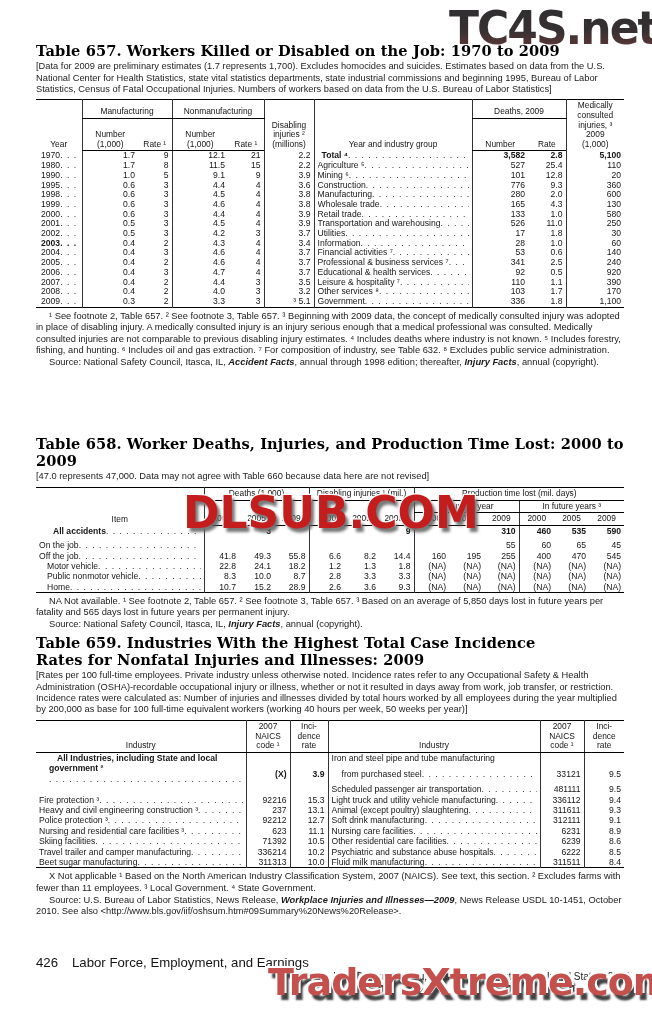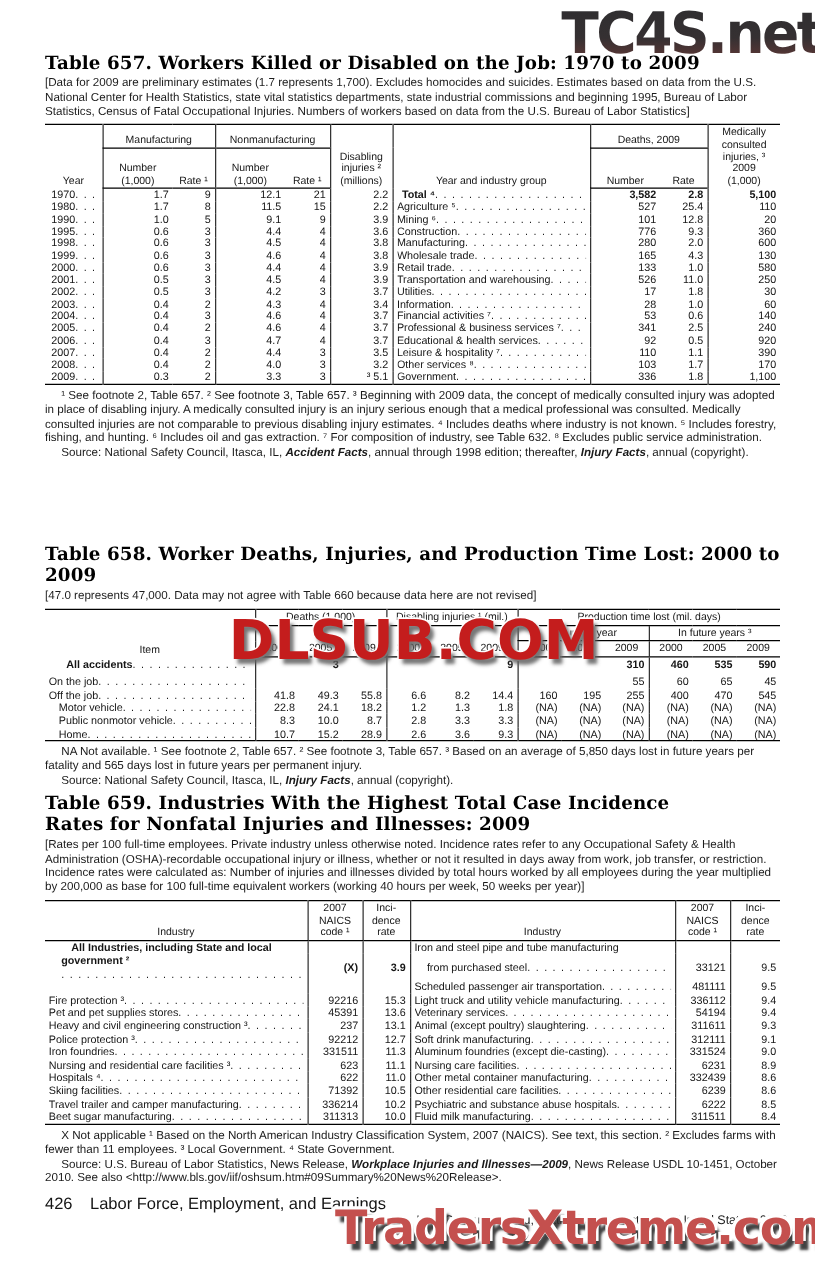--- a/index.html
+++ b/index.html
@@ -302,21 +302,21 @@
                 <span class="txt">Utilities</span>
                 <span class="dots"></span>
               </div>
             </td>
             <td class="r vl">17</td>
             <td class="r">1.8</td>
             <td class="r vl">30</td>
           </tr>
           <tr>
             <td>
-              <div class="lead" style="padding-left: 2px;">
+              <div class="lead" style="padding-left: 2px; font-weight: bold;">
                 <span class="txt">2003</span>
                 <span class="dots"></span>
               </div>
             </td>
             <td class="r vl">0.4</td>
             <td class="r">2</td>
             <td class="r vl">4.3</td>
             <td class="r">4</td>
             <td class="r vl">3.4</td>
             <td class="vl">
@@ -737,38 +737,20 @@
                 <span class="txt">Light truck and utility vehicle manufacturing</span>
                 <span class="dots"></span>
               </div>
             </td>
             <td class="r vl">336112</td>
             <td class="r vl">9.4</td>
           </tr>
           <tr>
             <td>
               <div class="lead">
-                <span class="txt">Pet and pet supplies stores</span>
-                <span class="dots"></span>
-              </div>
-            </td>
-            <td class="r vl">45391</td>
-            <td class="r vl">13.6</td>
-            <td class="vl">
-              <div class="lead">
-                <span class="txt">Veterinary services</span>
-                <span class="dots"></span>
-              </div>
-            </td>
-            <td class="r vl">54194</td>
-            <td class="r vl">9.4</td>
-          </tr>
-          <tr>
-            <td>
-              <div class="lead">
                 <span class="txt">Heavy and civil engineering construction ³</span>
                 <span class="dots"></span>
               </div>
             </td>
             <td class="r vl">237</td>
             <td class="r vl">13.1</td>
             <td class="vl">
               <div class="lead">
                 <span class="txt">Animal (except poultry) slaughtering</span>
                 <span class="dots"></span>
@@ -791,70 +773,34 @@
                 <span class="txt">Soft drink manufacturing</span>
                 <span class="dots"></span>
               </div>
             </td>
             <td class="r vl">312111</td>
             <td class="r vl">9.1</td>
           </tr>
           <tr>
             <td>
               <div class="lead">
-                <span class="txt">Iron foundries</span>
-                <span class="dots"></span>
-              </div>
-            </td>
-            <td class="r vl">331511</td>
-            <td class="r vl">11.3</td>
-            <td class="vl">
-              <div class="lead">
-                <span class="txt">Aluminum foundries (except die-casting)</span>
-                <span class="dots"></span>
-              </div>
-            </td>
-            <td class="r vl">331524</td>
-            <td class="r vl">9.0</td>
-          </tr>
-          <tr>
-            <td>
-              <div class="lead">
                 <span class="txt">Nursing and residential care facilities ³</span>
                 <span class="dots"></span>
               </div>
             </td>
             <td class="r vl">623</td>
             <td class="r vl">11.1</td>
             <td class="vl">
               <div class="lead">
                 <span class="txt">Nursing care facilities</span>
                 <span class="dots"></span>
               </div>
             </td>
             <td class="r vl">6231</td>
             <td class="r vl">8.9</td>
-          </tr>
-          <tr>
-            <td>
-              <div class="lead">
-                <span class="txt">Hospitals ⁴</span>
-                <span class="dots"></span>
-              </div>
-            </td>
-            <td class="r vl">622</td>
-            <td class="r vl">11.0</td>
-            <td class="vl">
-              <div class="lead">
-                <span class="txt">Other metal container manufacturing</span>
-                <span class="dots"></span>
-              </div>
-            </td>
-            <td class="r vl">332439</td>
-            <td class="r vl">8.6</td>
           </tr>
           <tr>
             <td>
               <div class="lead">
                 <span class="txt">Skiing facilities</span>
                 <span class="dots"></span>
               </div>
             </td>
             <td class="r vl">71392</td>
             <td class="r vl">10.5</td>

